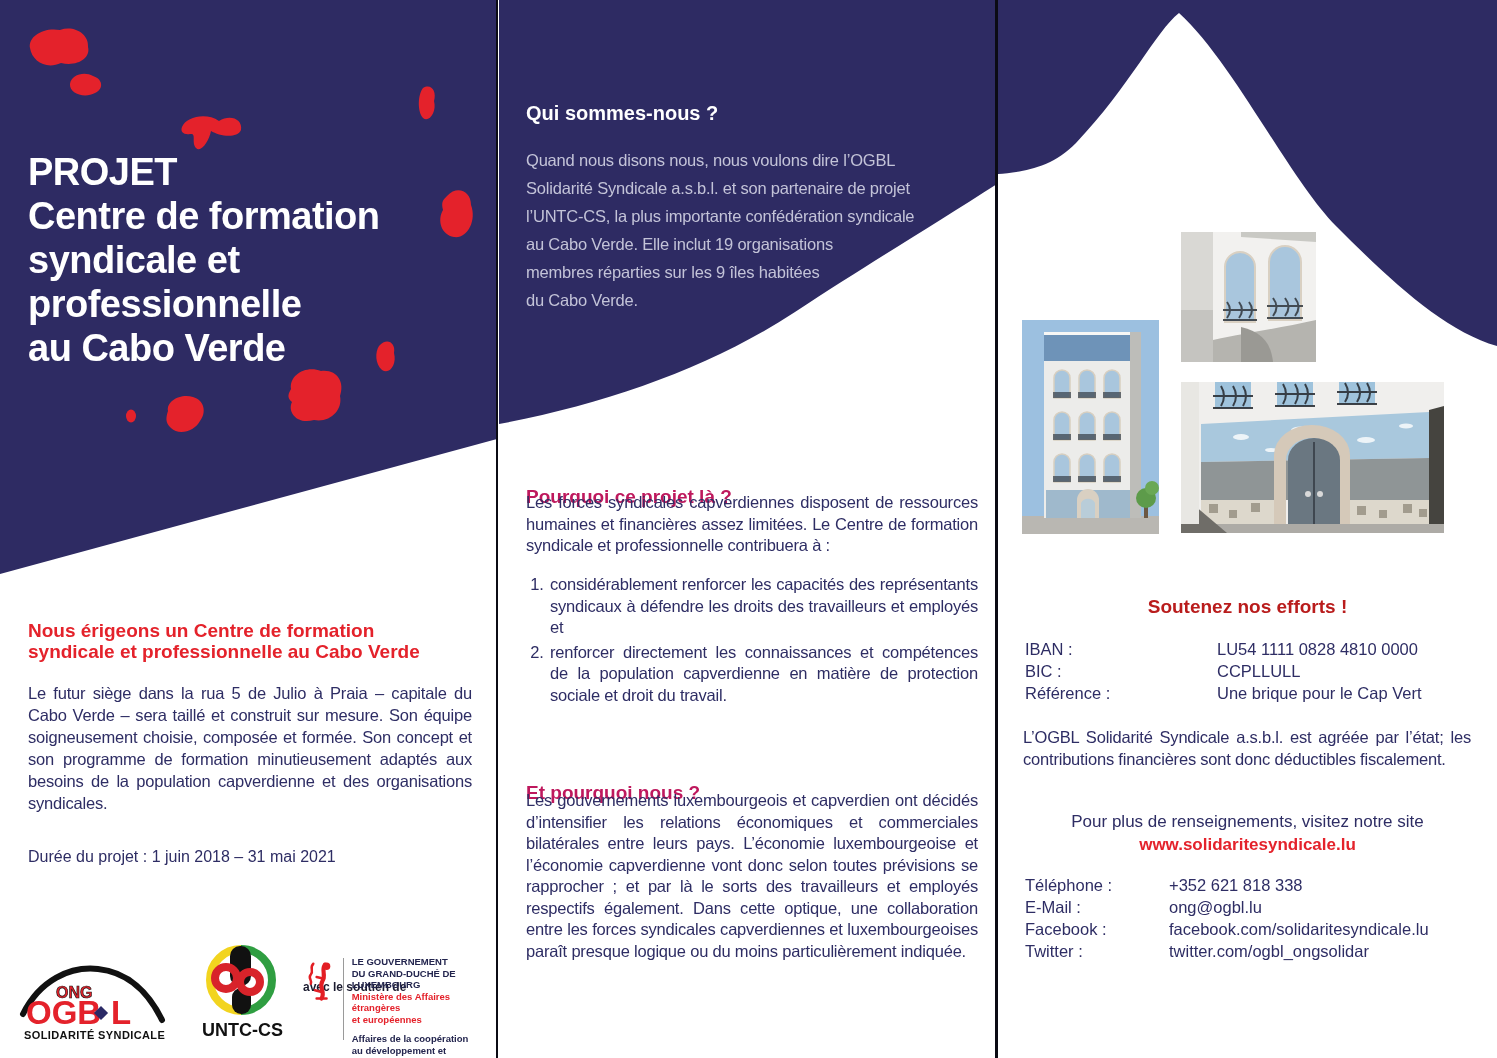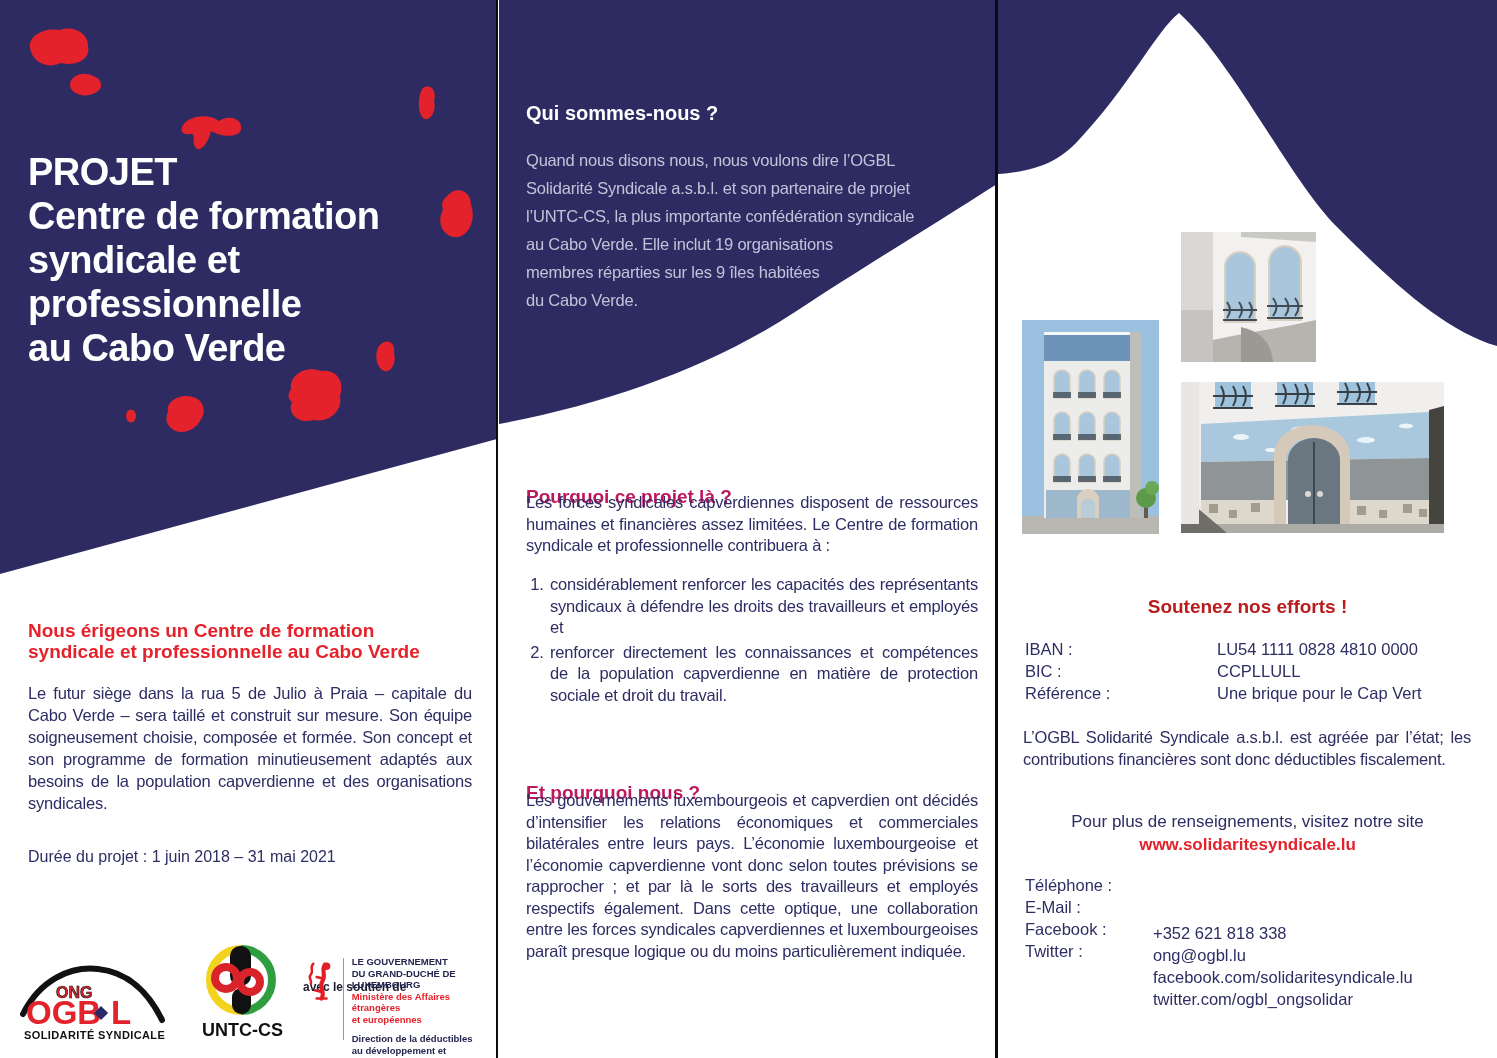--- a/index.html
+++ b/index.html
@@ -22,21 +22,21 @@
   .mp-list{top:574px;}
   .mp-list ol{margin:0;padding:0 0 0 22px;}
   .mp-list li{margin:0 0 3px 0;padding-left:2px;}
   .mp-whyus{top:790px;}
   
   .rp-h{left:1020px;top:596px;width:455px;text-align:center;font-size:19px;font-weight:bold;color:#b91c1c;}
   .rp-rows{left:1025px;top:640px;width:450px;font-size:16.5px;color:#2e2d64;}
   .rp-row{position:relative;height:22px;}
   .rp-row .val{position:absolute;left:192px;top:0;}
   .rp-rows2{left:1025px;top:876px;}
-  .rp-rows2 .val{left:128px;margin-top:48px;}
+  .rp-rows2 .val{left:144px;}
   .rp-tax{left:1023px;top:726px;width:448px;font-size:16.5px;line-height:22px;text-align:justify;letter-spacing:-0.2px;}
   .rp-info{left:1020px;top:812px;width:455px;text-align:center;font-size:17px;}
   .rp-site{left:1020px;top:835px;width:455px;text-align:center;font-size:17px;font-weight:bold;color:#e4222b;}
   
   .gov-note{left:303px;top:980px;font-size:12px;font-weight:bold;color:#1b1b2f;}
   .gov-block{left:305px;top:956px;display:flex;align-items:flex-start;}
   .gov-divider{width:1px;background:#9a9a9a;height:82px;margin:2px 8px 0 8px;}
   .gov-text{font-size:9.5px;font-weight:bold;line-height:11.5px;color:#23254e;}
   .gov-red{color:#e4222b;}
   .gov-dept{margin-top:8px;}
@@ -104,21 +104,21 @@
         <path d="M24,5 C19,13 26,17 21,25 C16,33 25,37 20,46" fill="none" stroke="#e31e24" stroke-width="5" stroke-linecap="round"></path>
         <path d="M14,46 L26,46 M12,36 L20,38 M14,20 L23,22" stroke="#e31e24" stroke-width="3" stroke-linecap="round"></path>
         <circle cx="26" cy="7" r="4.5" fill="#e31e24"></circle>
       </svg>
       <div class="gov-divider"></div>
       <div class="gov-text">
         <div>LE GOUVERNEMENT</div>
         <div>DU GRAND-DUCHÉ DE LUXEMBOURG</div>
         <div class="gov-red">Ministère des Affaires étrangères</div>
         <div class="gov-red">et européennes</div>
-        <div class="gov-dept">Direction de la déductibles</div>
+        <div class="gov-dept">Affaires de la coopération</div>
         <div>au développement et</div>
         <div>de l’action humanitaire</div>
       </div>
     </div>
   </div>
 
   <div class="abs" style="left:499px;top:0;width:498px;height:1058px;">
     <svg class="abs" style="left:0;top:0;" width="498" height="430" viewBox="0 0 498 430">
       <path d="M0,0 H498 V184 C436,224 372,262 296,312 C214,366 108,404 0,424 Z" fill="#2e2b63"></path>
     </svg>

